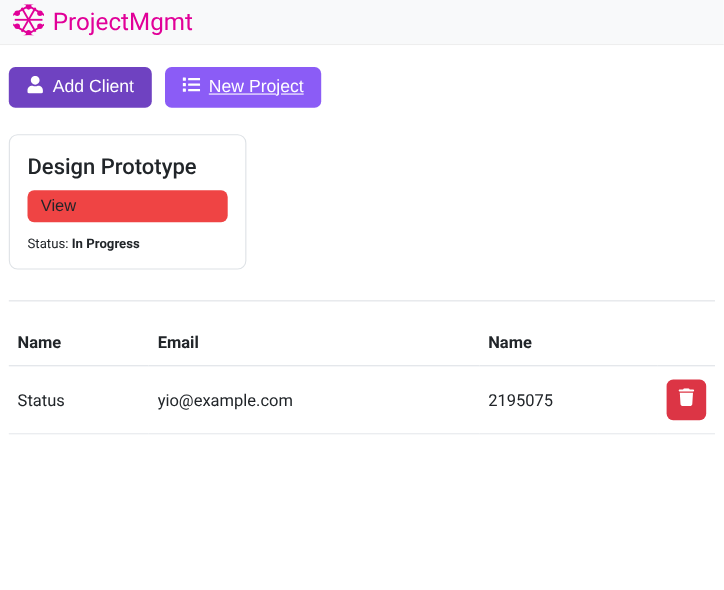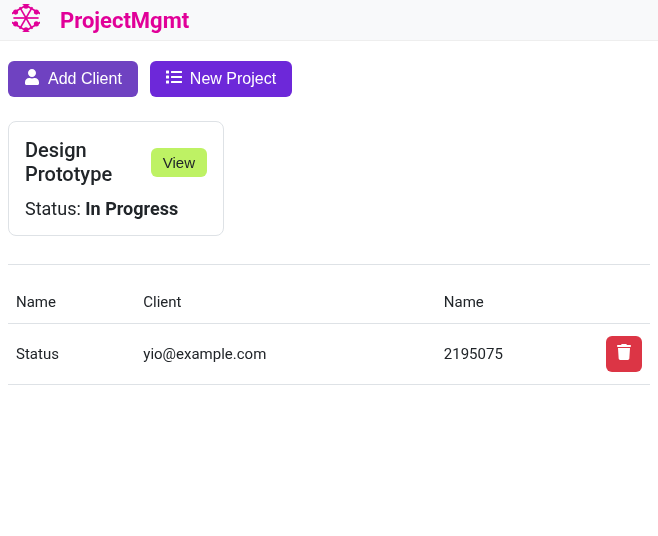--- a/index.html
+++ b/index.html
@@ -1,37 +1,37 @@
 <!DOCTYPE html>
 <html><head>
   <meta charset="utf-8">
   <style>
     * { box-sizing: border-box; margin: 0; padding: 0; }
     body { font-family: -apple-system, BlinkMacSystemFont, "Segoe UI", Roboto, "Helvetica Neue", Arial, sans-serif; font-size: 16px; color: #212529; width: 658px; }
     .navbar { background: #f8f9fa; padding: 4px 12px; display: flex; align-items: center; border-bottom: 1px solid #eee; margin-bottom: 20px;}
     .navbar svg { width: 28px; height: 28px; }
-    .navbar-brand { color: #e10098; font-size: 22px; font-weight: 700; margin-left: 20px; }
+    .navbar-brand { color: #e10098; font-size: 22px; font-weight: 400; margin-left: 8px; }
     .container { padding: 0 8px; }
     .button-row { display: flex; gap: 12px; margin-bottom: 24px; }
     .btn { display: inline-flex; align-items: center; padding: 8px 16px; border-radius: 6px; border: none; font-size: 16px; color: #fff; cursor: pointer; font-weight: 400; }
     .btn svg { width: 16px; height: 16px; fill: currentColor; margin-right: 8px; }
     .btn-primary { background: #6f42c1; }
-    .btn-secondary { background: #6d28d9; }
-    .btn-light { background: #bef264; color: #212529; padding: 6px 12px; font-size: 15px; }
+    .btn-secondary { background: #8b5cf6; text-decoration: underline; }
+    .btn-light { background: #ef4444; color: #212529; padding: 6px 12px; font-size: 15px; }
     .btn-danger { background: #dc3545; padding: 8px 10px; border-radius:6px;}
     .btn-danger svg { margin-right: 0; }
     .card { border: 1px solid #dee2e6; border-radius: 8px; padding: 16px; width: 216px; margin-bottom: 28px; }
-    .card-head { display: flex; justify-content: space-between; align-items: center; margin-bottom: 12px; gap:10px;}
+    .card-head { display: flex; justify-content: space-between; margin-bottom: 12px; gap:10px;flex-direction:column;}
     .card-title { font-size: 20px; font-weight: 500; line-height: 1.2; }
-    .card-status { font-size: 18px; }
+    .card-status { font-size: 12px; }
     .card-status strong { font-weight: 700; }
     hr { border: none; border-top: 1px solid #dee2e6; margin-bottom: 16px; }
     table { width: 100%; border-collapse: collapse; }
     th, td { text-align: left; padding: 12px 8px; border-bottom: 1px solid #dee2e6; font-size: 15px; }
-    th { font-weight: 400; }
+    th { font-weight: 700; }
     .row-action { text-align: right; width: 48px; }
   </style>
 </head>
 <body>
 
 <nav class="navbar">
   <span>
     <svg viewBox="0 0 100 100" fill="#e10098">
         <g>
           <rect x="47" y="5" width="6" height="90" transform="rotate(30 50 50)"></rect>
@@ -79,21 +79,21 @@
       <span>Status: </span><strong>In Progress</strong>
     </div>
   </div>
 
   <hr>
 
   <table>
     <thead>
       <tr>
         <th>Name</th>
-        <th>Client</th>
+        <th>Email</th>
         <th>Name</th>
         <th></th>
       </tr>
     </thead>
     <tbody>
       <tr>
         <td>Status</td>
         <td>yio@example.com</td>
         <td>2195075</td>
         <td class="row-action">

